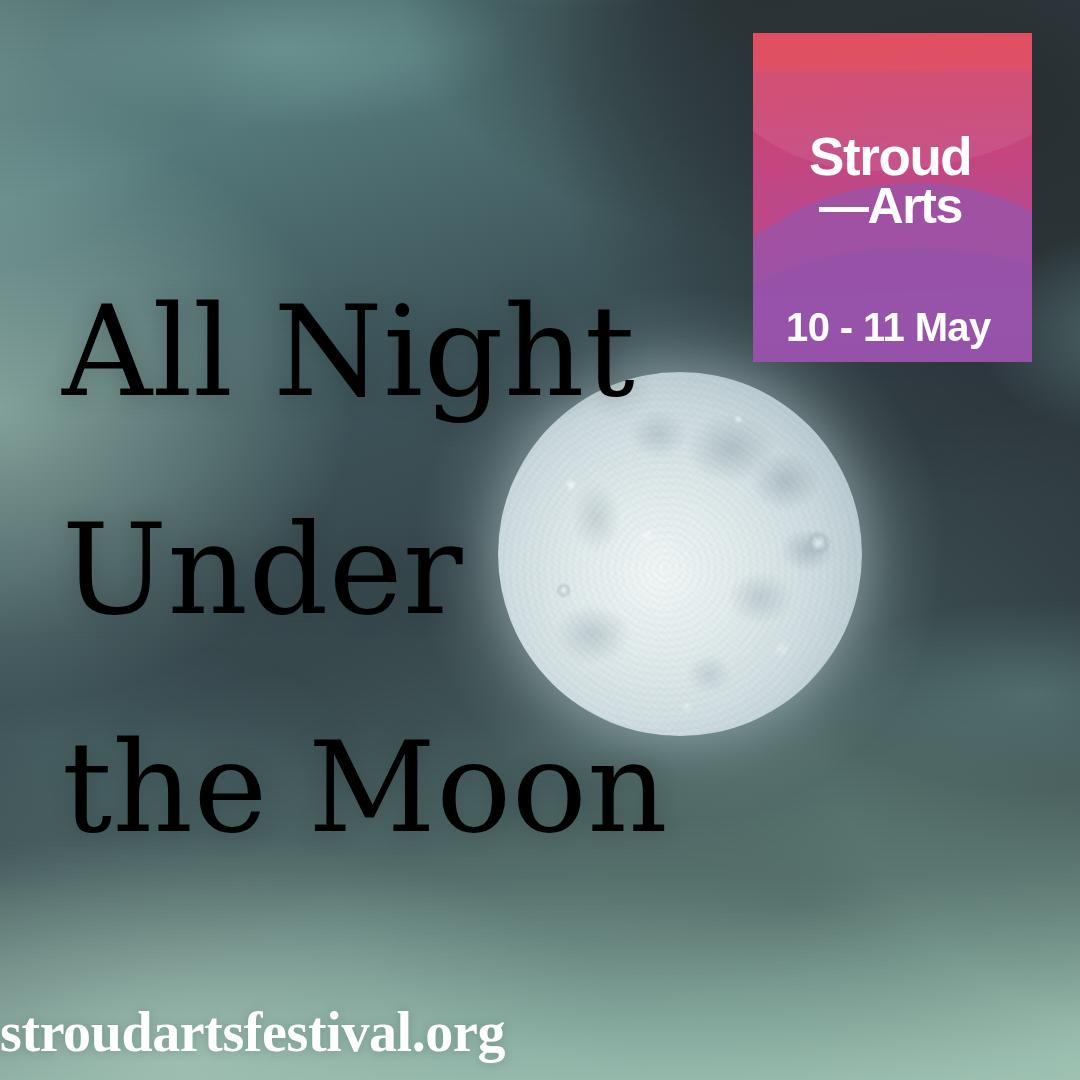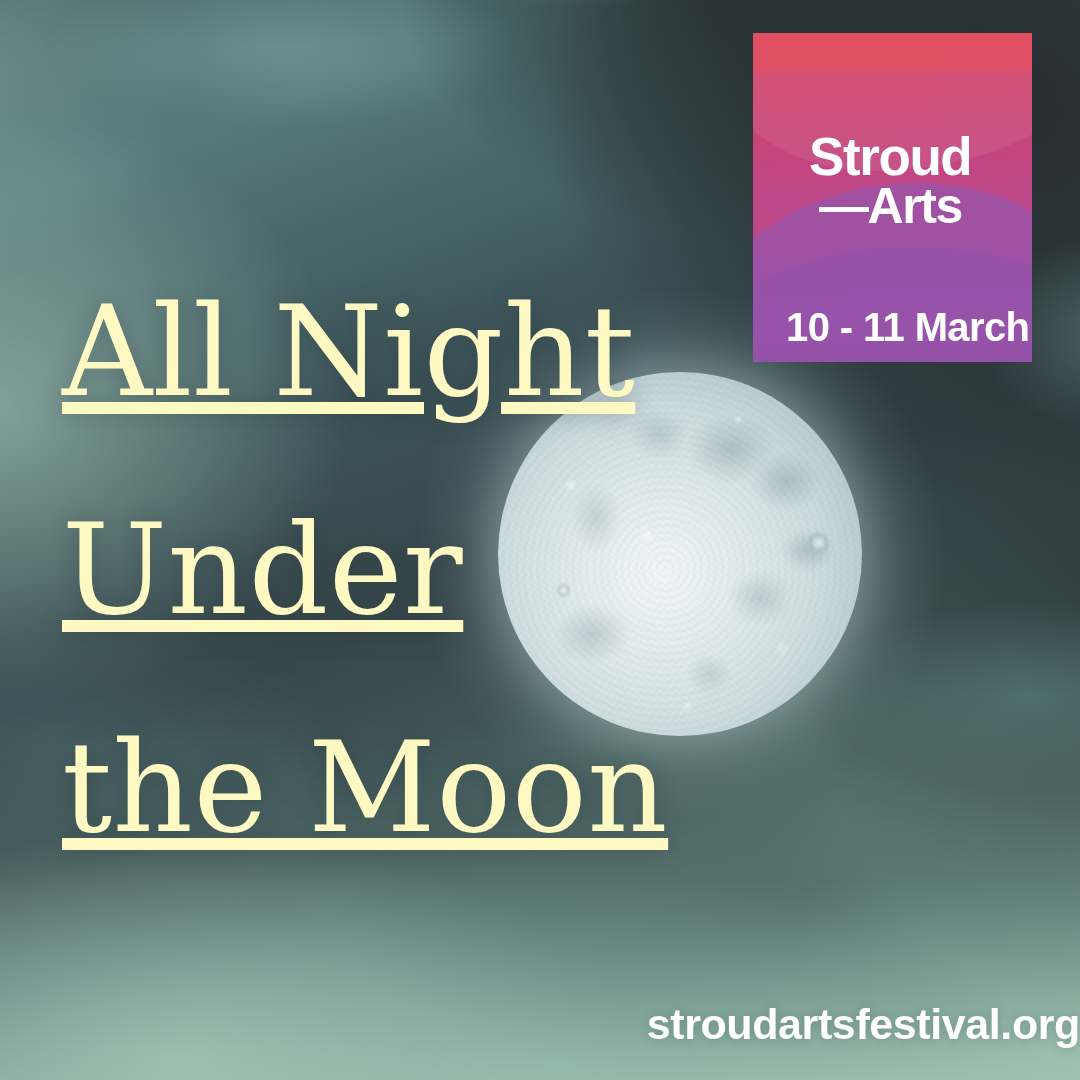--- a/index.html
+++ b/index.html
@@ -166,27 +166,26 @@
       rgba(118,142,154,0.55) 100%);
   }
 
   
   .headline {
     position: absolute;
     left: 62px;
     top: 243px;
     width: 700px;
     font-family: "DejaVu Serif", "Liberation Serif", serif;
-    color: #fef9c3;
+    color: #000000;
     font-weight: 400;
     font-size: 126px;
     line-height: 218px;
     letter-spacing: 0.5px;
     text-shadow: 0 2px 22px rgba(30,48,50,0.30);
-    text-decoration: underline;
   }
   .headline .line {
     display: block;
     white-space: nowrap;
   }
   .headline .line.l1 { transform: scaleX(0.99); transform-origin: left center; }
   .headline .line.l2 { transform: scaleX(0.99); transform-origin: left center; }
   .headline .line.l3 { transform: scaleX(0.99); transform-origin: left center; }
 
   
@@ -276,25 +275,25 @@
     letter-spacing: -0.6px;
     line-height: 1;
   }
 
   
   .site-url {
     position: absolute;
     left: 0;
     right: 0;
     top: 1000px;
-    text-align: right;
+    text-align: left;
     color: #ffffff;
-    font-family: Liberation Sans, sans-serif;
+    font-family: Liberation Serif, serif;
     font-weight: 700;
-    font-size: 43px;
+    font-size: 56px;
     letter-spacing: -0.4px;
     text-shadow: 0 1px 10px rgba(40,70,66,0.26);
   }
 </style>
 </head>
 <body>
 
 <div id="poster">
 
   <div class="sky-base"></div>
@@ -322,19 +321,19 @@
   </div>
 
   <div class="logo-block">
     <div class="logo-wave wave-a"></div>
     <div class="logo-wave wave-b"></div>
     <div class="logo-wave wave-c"></div>
     <div class="logo-wave wave-d"></div>
     <div class="logo-text">
       <div class="logo-stroud">Stroud</div>
       <div class="logo-arts">—Arts</div>
-      <div class="logo-dates">10 - 11 March</div>
+      <div class="logo-dates">10 - 11 May</div>
     </div>
   </div>
 
   <div class="site-url">stroudartsfestival.org</div>
 
 </div>
 
 </body></html>

